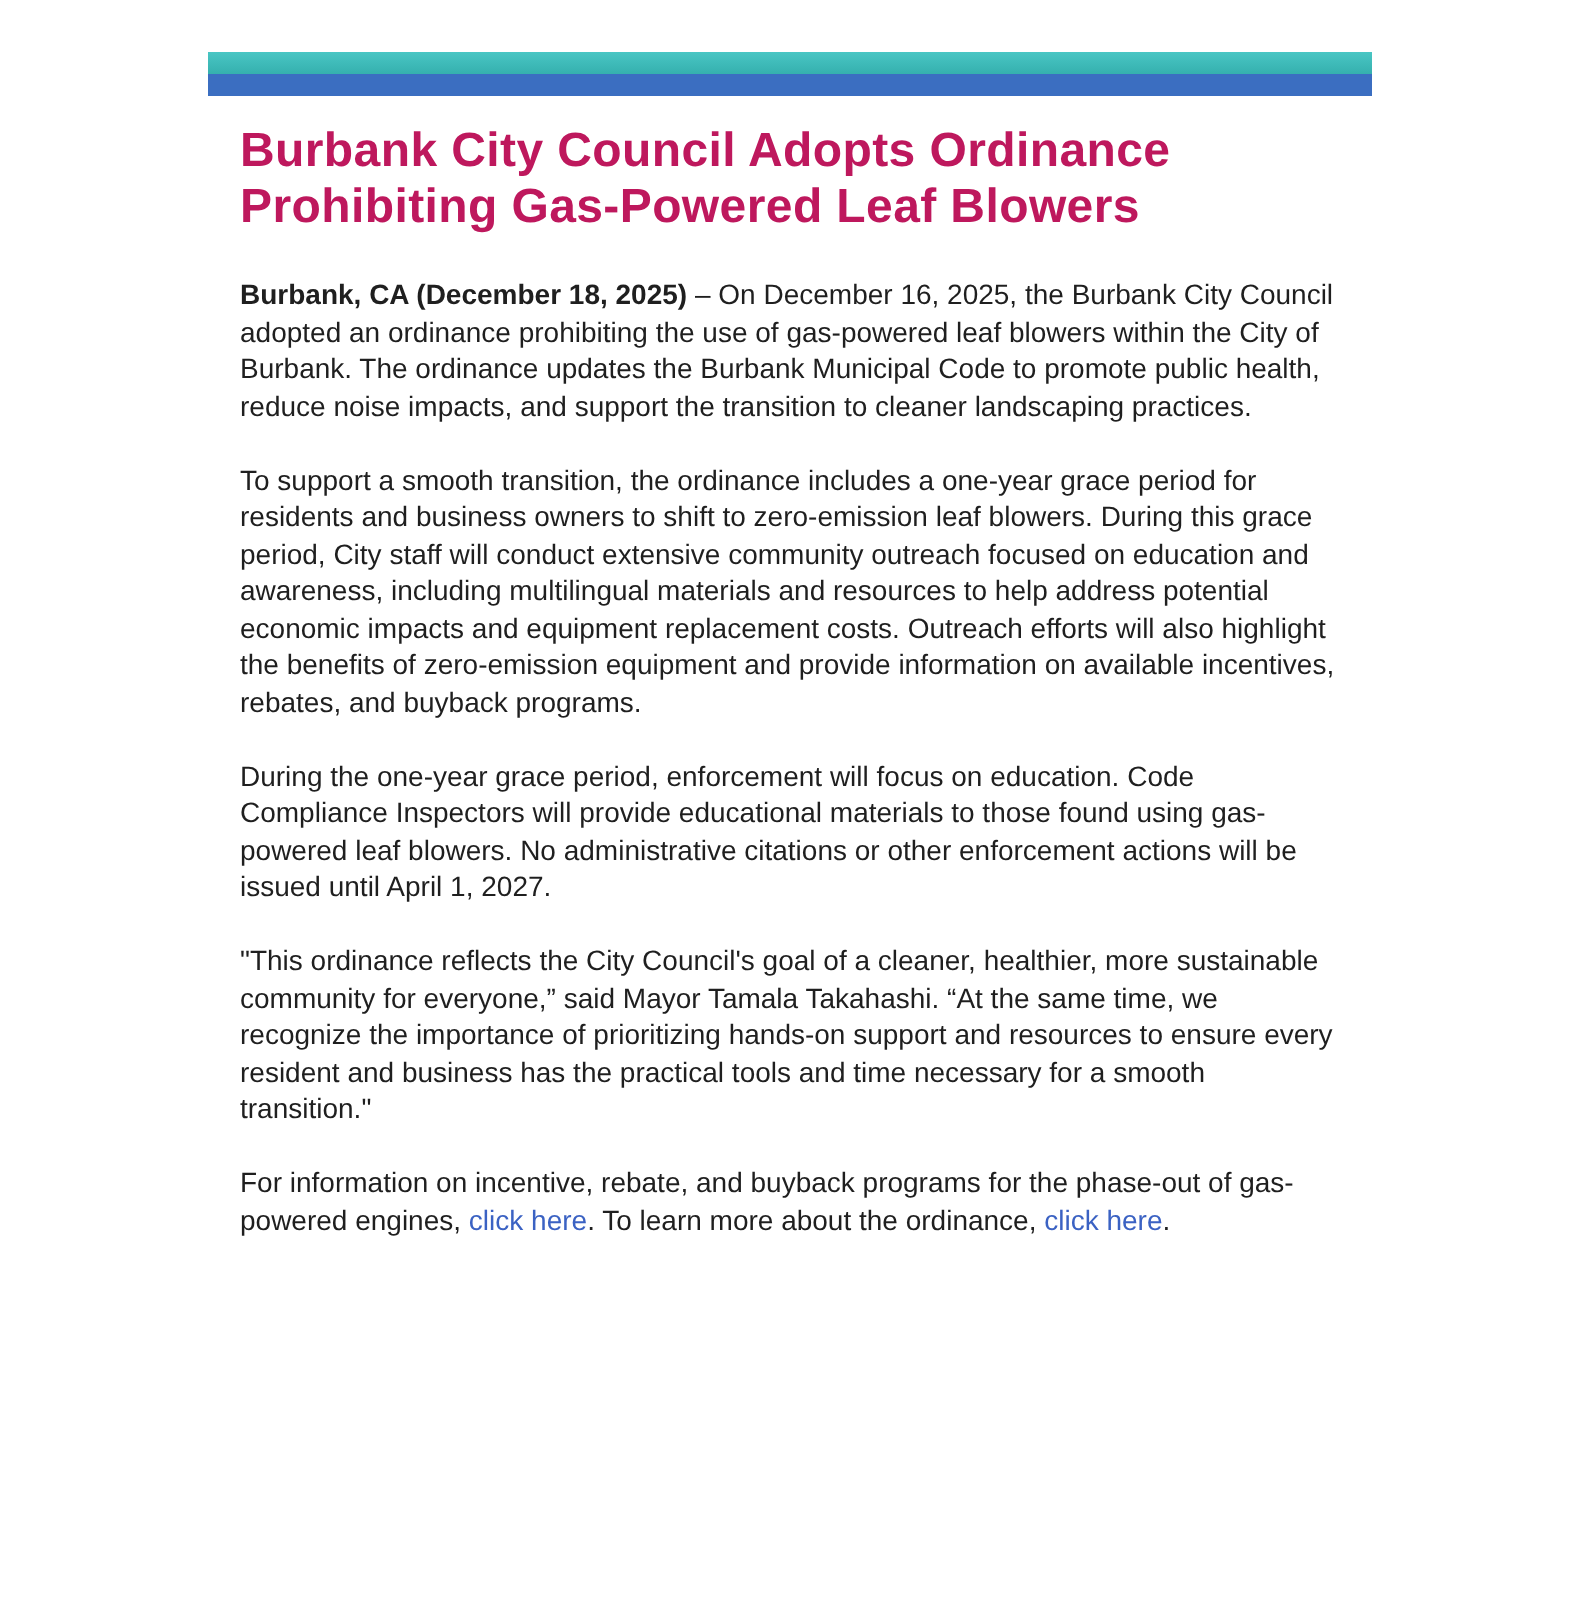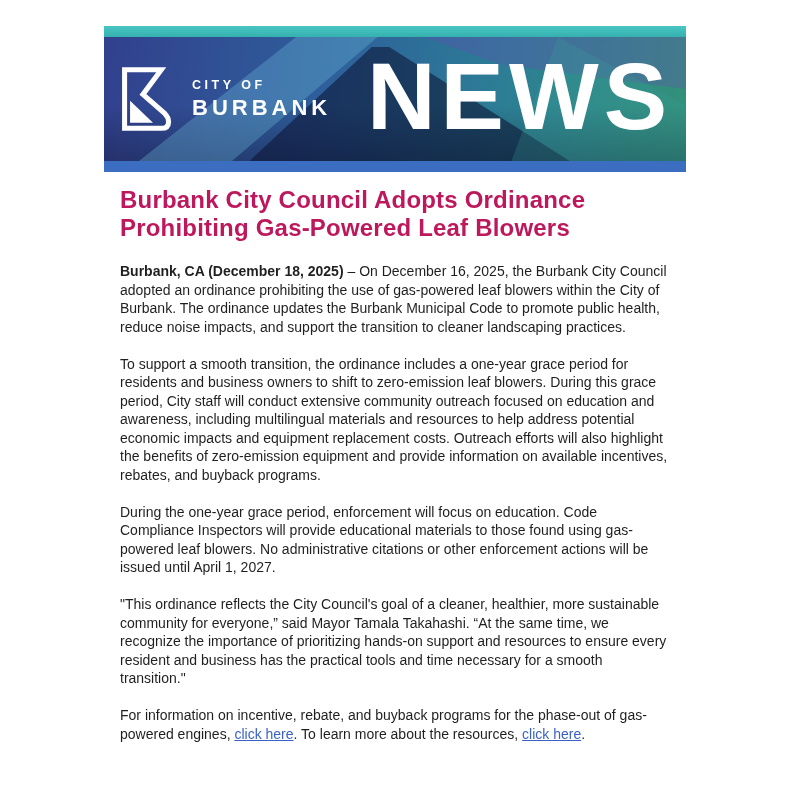--- a/index.html
+++ b/index.html
@@ -113,59 +113,41 @@
     letter-spacing: 0.2px;
   }
   p.body-p {
     font-size: 14px;
     line-height: 18.5px;
     margin: 0 0 18.5px;
   }
   .bold { font-weight: bold; text-align: right; }
   a.inline-link {
     color: #3b62c3;
-    text-decoration: underline;
     cursor: pointer;
   }
 </style>
 </head>
 <body>
 
 <div class="email">
 
   <div class="banner">
     <div class="strip-top"></div>
-    <div class="banner-main">
-      <div class="shape-purple"></div>
-      <div class="shape-teal-right"></div>
-
-      <div class="logo-wrap">
-        <svg class="logo-b" viewBox="0 0 58 72" fill="none" xmlns="http://www.w3.org/2000/svg">
-          <path d="M4 68 L4 4 L44 4 L24 31 L48 52 Q52 56 52 61 Q52 68 44 68 Z" stroke="#ffffff" stroke-width="5.5" stroke-linejoin="miter" fill="none"></path>
-          <path d="M10 62 L10 38 L35 62 Z" fill="#ffffff"></path>
-        </svg>
-        <div class="logo-text">
-          <div class="l1">CITY OF</div>
-          <div class="l2">BURBANK</div>
-        </div>
-      </div>
-
-      <div class="news">NEWS</div>
-    </div>
     <div class="strip-bottom"></div>
   </div>
 
   <div class="content">
 
     <h1 class="headline">Burbank City Council Adopts Ordinance Prohibiting Gas-Powered Leaf Blowers</h1>
 
     <p class="body-p"><span class="bold">Burbank, CA (December 18, 2025)</span><span> – </span><span>On December 16, 2025, the Burbank City Council adopted an ordinance prohibiting the use of gas-powered leaf blowers within the City of Burbank. The ordinance updates the Burbank Municipal Code to promote public health, reduce noise impacts, and support the transition to cleaner landscaping practices.</span></p>
 
     <p class="body-p">To support a smooth transition, the ordinance includes a one-year grace period for residents and business owners to shift to zero-emission leaf blowers. During this grace period, City staff will conduct extensive community outreach focused on education and awareness, including multilingual materials and resources to help address potential economic impacts and equipment replacement costs. Outreach efforts will also highlight the benefits of zero-emission equipment and provide information on available incentives, rebates, and buyback programs.</p>
 
     <p class="body-p">During the one-year grace period, enforcement will focus on education. Code Compliance Inspectors will provide educational materials to those found using gas-powered leaf blowers. No administrative citations or other enforcement actions will be issued until April 1, 2027.</p>
 
     <p class="body-p">"This ordinance reflects the City Council's goal of a cleaner, healthier, more sustainable community for everyone,” said Mayor Tamala Takahashi. “At the same time, we recognize the importance of prioritizing hands-on support and resources to ensure every resident and business has the practical tools and time necessary for a smooth transition."</p>
 
-    <p class="body-p"><span>For information on incentive, rebate, and buyback programs for the phase-out of gas-powered engines, </span><a class="inline-link">click here</a><span>. To learn more about the resources, </span><a class="inline-link">click here</a><span>.</span></p>
+    <p class="body-p"><span>For information on incentive, rebate, and buyback programs for the phase-out of gas-powered engines, </span><a class="inline-link">click here</a><span>. To learn more about the ordinance, </span><a class="inline-link">click here</a><span>.</span></p>
 
   </div>
 </div>
 
 </body></html>

